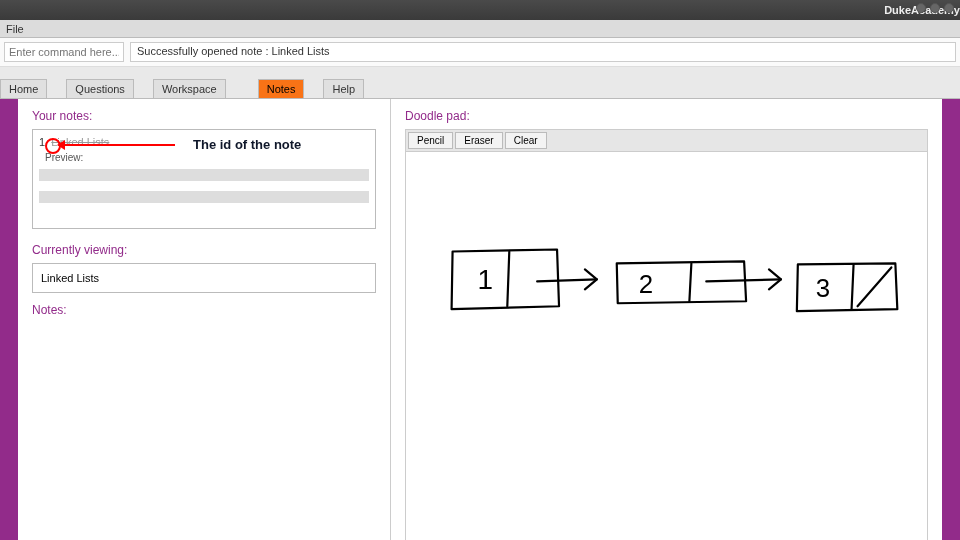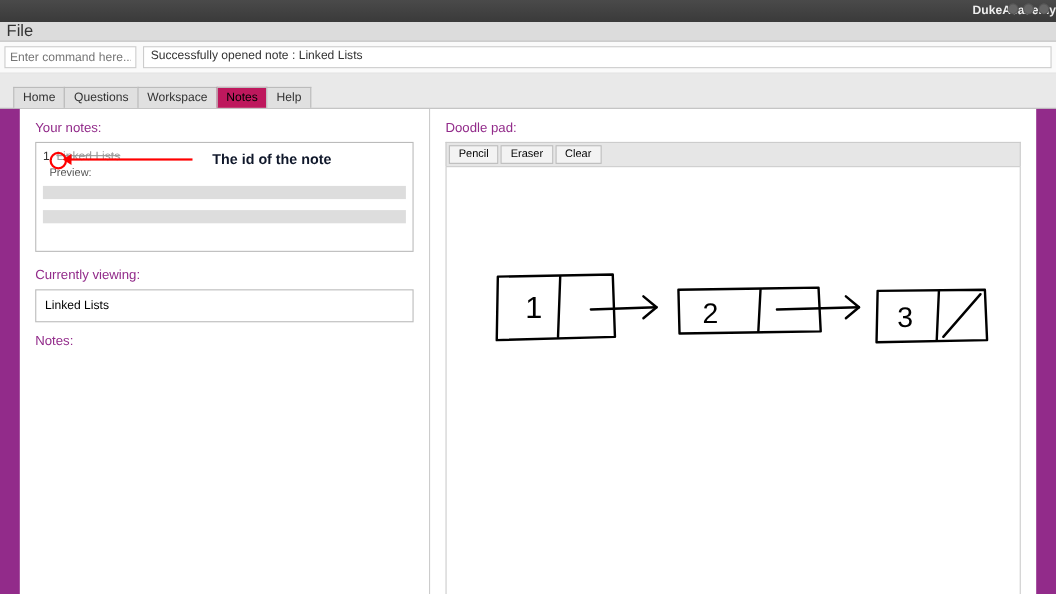--- a/index.html
+++ b/index.html
@@ -24,43 +24,43 @@
     position: relative;
   }
   .titlebar .window-controls {
     position: absolute; right: 6px; top: 3px; display:flex; gap:4px;
   }
   .window-controls .dot {
     width:10px; height:10px; border-radius:50%; background:#666; border:1px solid #555;
   }
   .menubar {
     height: 18px; background:#dcdcdc; border-bottom:1px solid #bbb;
-    display:flex; align-items:center; padding:0 6px; font-size:15px; color:#333;
+    display:flex; align-items:center; padding:0 6px; font-size:11px; color:#333;
   }
   .commandrow {
     display:flex; align-items:center; gap:6px; padding:4px 4px;
     background:#fafafa; border-bottom:1px solid #ddd;
   }
   .command-input {
     width:120px; height:20px; border:1px solid #ccc; font-size:11px; padding:2px 4px;
     color:#888;
   }
   .status-box {
     flex:1; height:20px; border:1px solid #ccc; padding:2px 6px; font-size:11px;
     color:#333; background:#fff; display:flex; align-items:flex-start;
   }
   .tabbar {
     display:flex; align-items:flex-end; background:#e9e9e9; border-bottom:1px solid #bbb;
-    padding-left:12px; height:32px;
+    padding-left:0; height:32px;gap:20px;
   }
   .tab {
     padding:3px 8px; font-size:11px; color:#333; border:1px solid #bbb;
     border-bottom:none; margin-right:-1px; background:#e0e0e0;
   }
-  .tab.active { background:#be185d; color:#000; }
+  .tab.active { background:#f97316; color:#000;margin-left:13px; }
   .workarea {
     display:flex; height: calc(540px - 20px - 18px - 30px - 20px);
     background:#fff;
   }
   .purple-band { width:18px; background:#922b8a; }
   .left-pane, .right-pane { padding:10px 14px; }
   .left-pane { width:372px; }
   .right-pane { flex:1; }
   .divider { width:1px; background:#ccc; }
   .section-heading { color:#922b8a; font-size:12px; margin-bottom:6px; }

